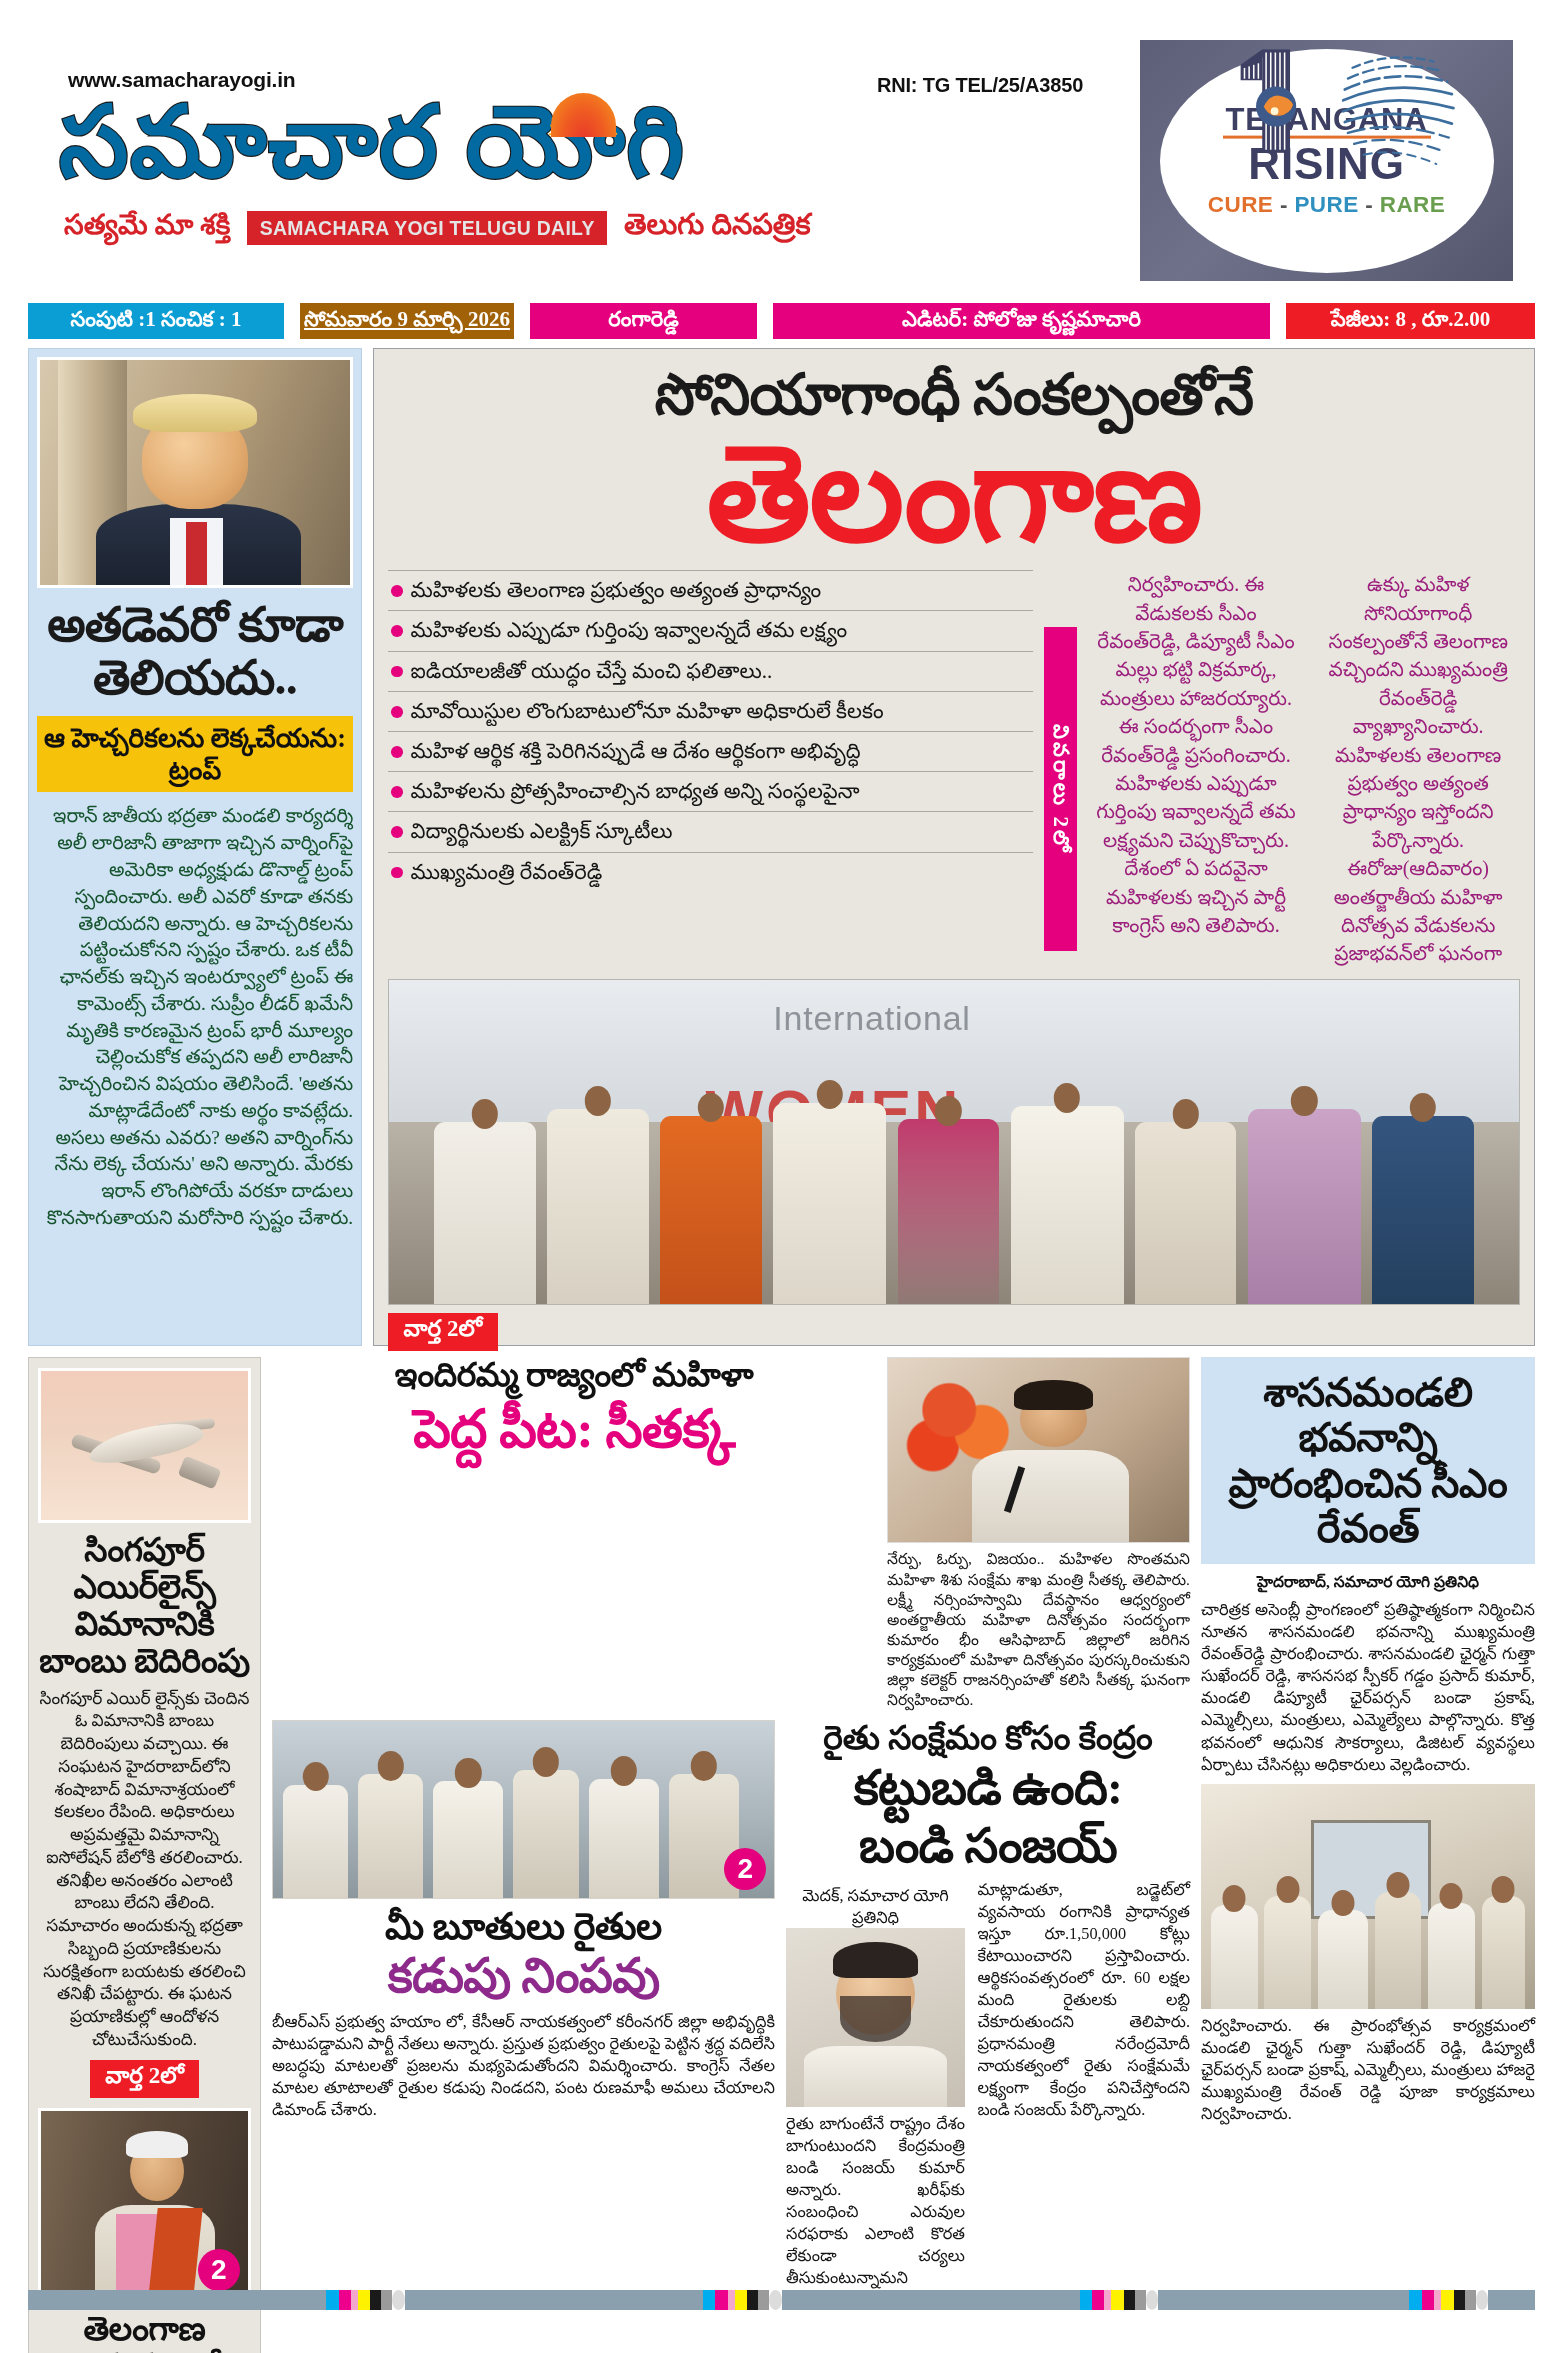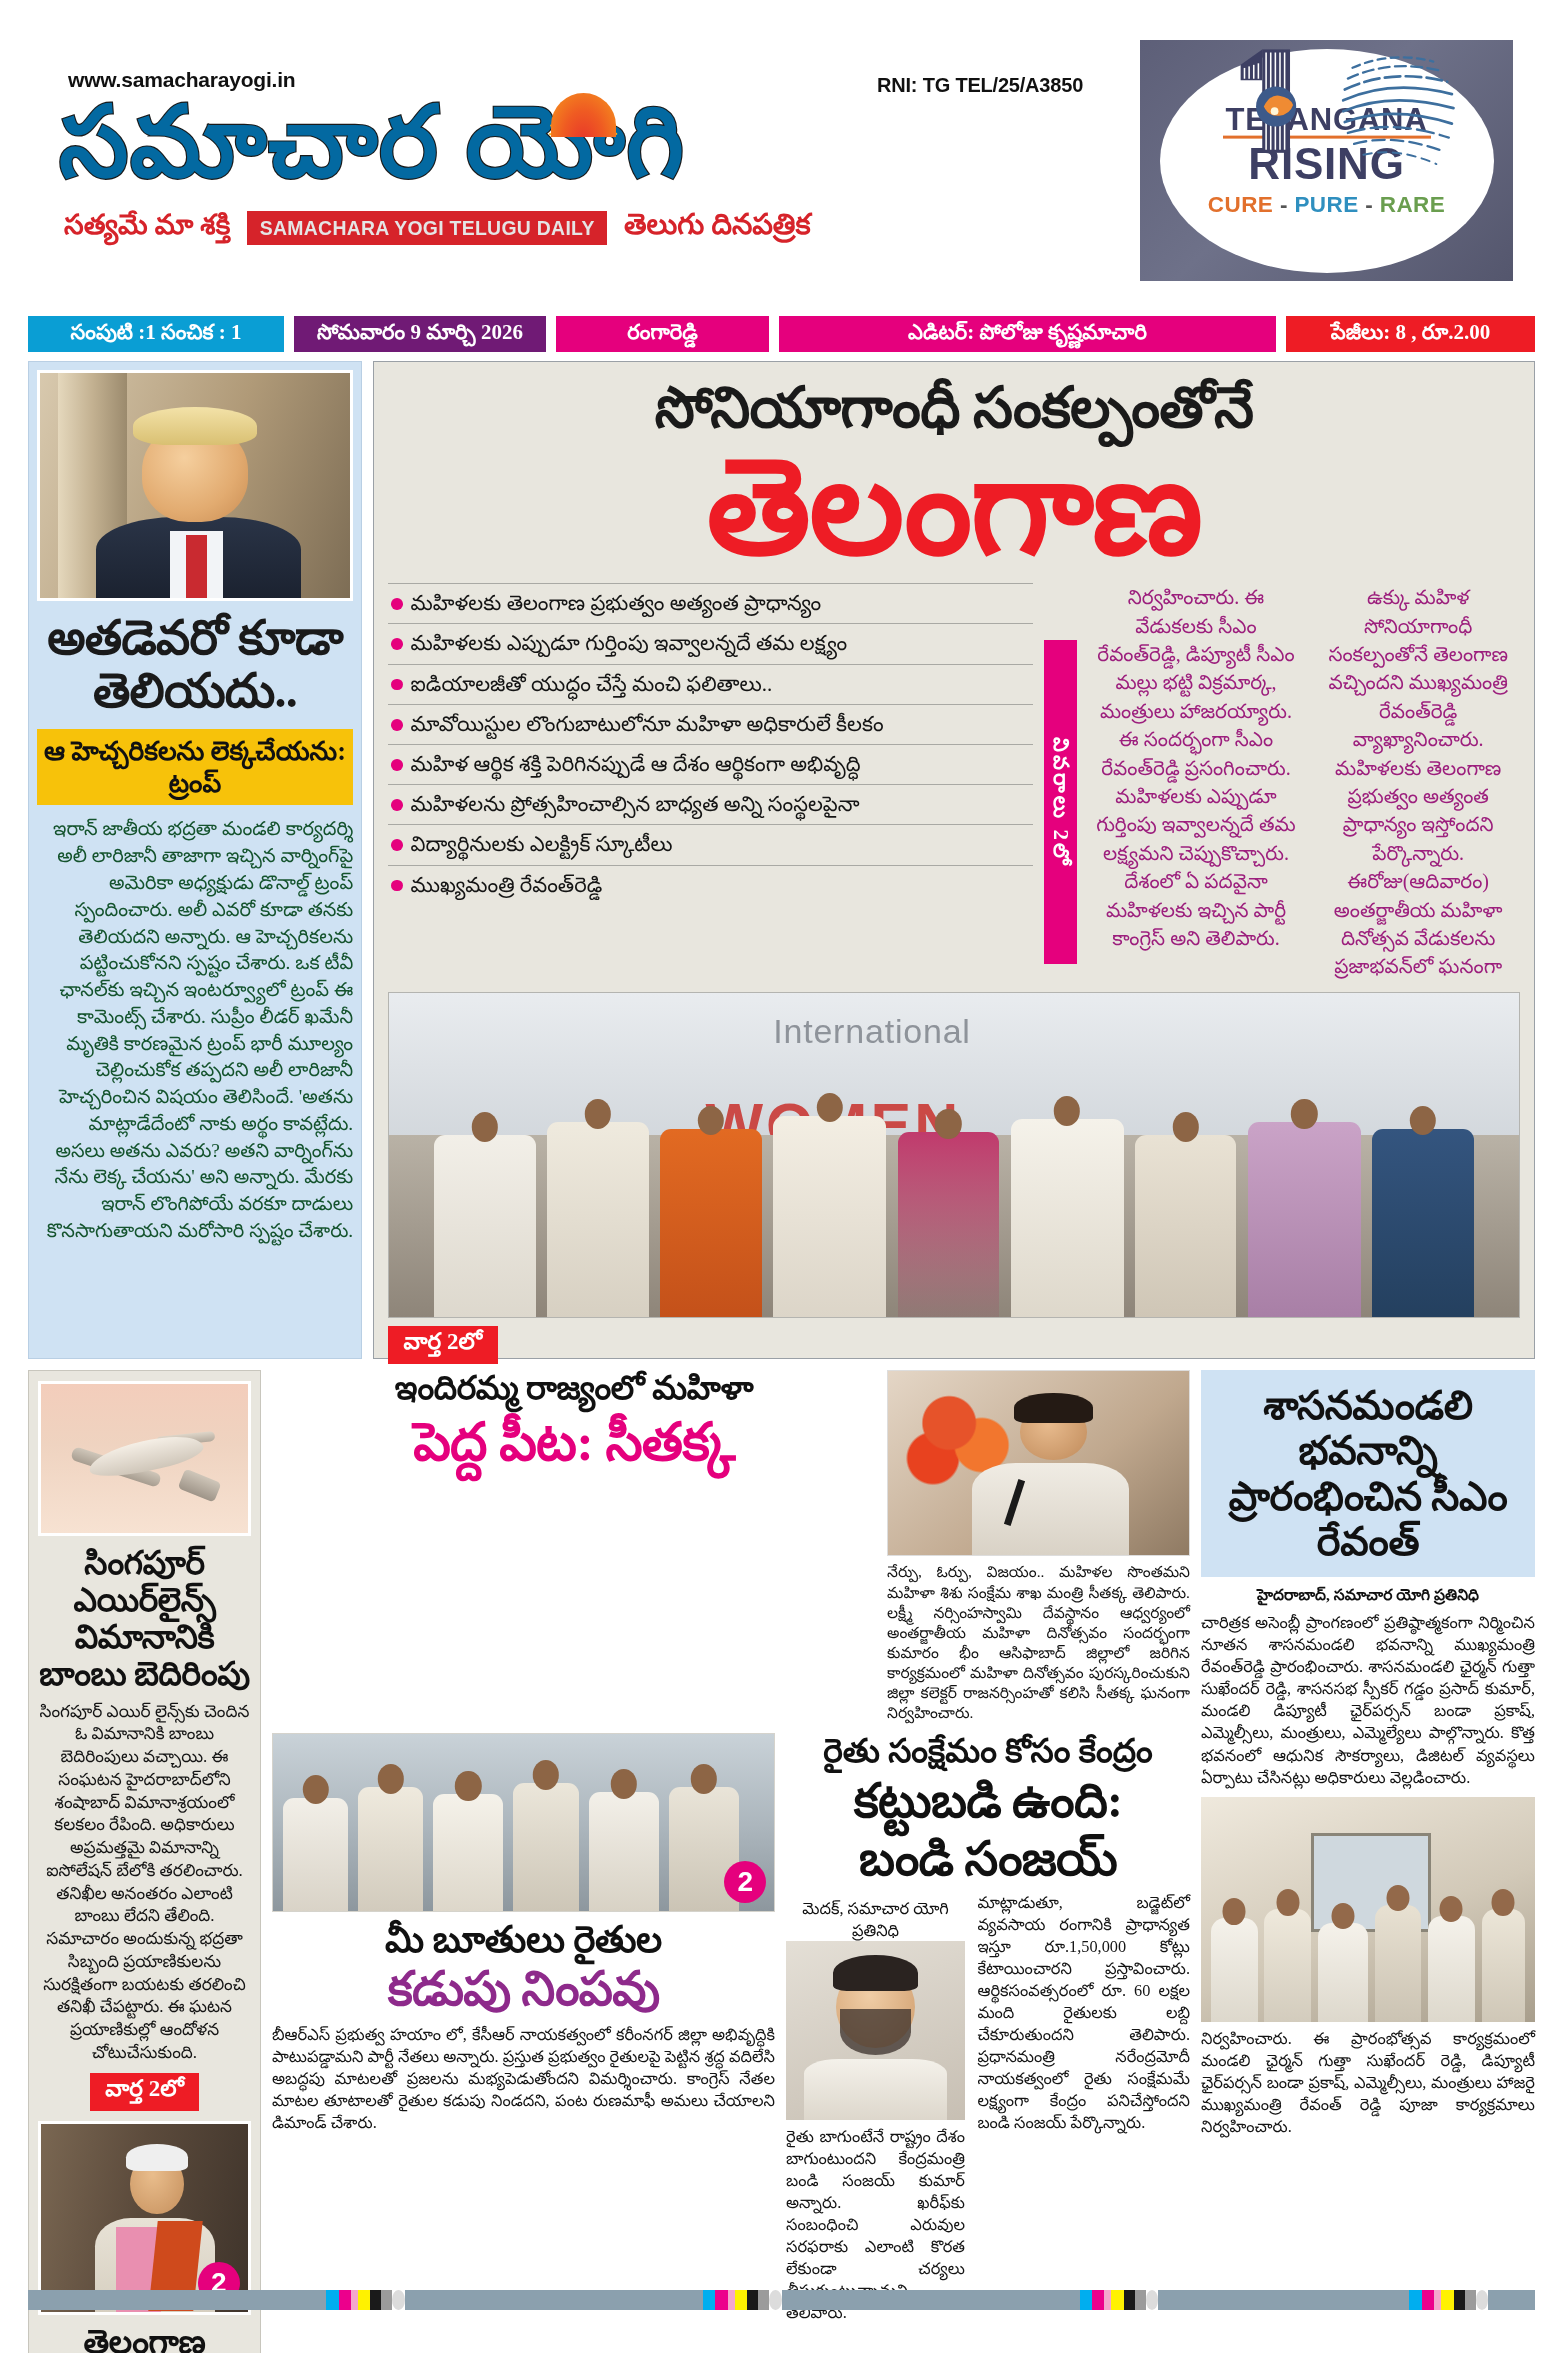--- a/index.html
+++ b/index.html
@@ -79,25 +79,25 @@
   .globe { position:absolute; right:-6.2px; top:-67px; width:132px; height:136px; }
   .lg-tel {
     font-size:31px; font-weight:700; color:#3d3f63; letter-spacing:0.8px;
     border-bottom:3.1px solid #e2702c; display:inline-block; padding:0 3.1px 1.6px; line-height:1;
   }
   .lg-ris { font-size:44px; font-weight:700; color:#3d3f63; letter-spacing:0.8px; line-height:1.05; margin-top:2.3px; }
   .lg-cpr { font-size:22.5px; font-weight:700; letter-spacing:0.4px; margin-top:4.7px; }
   .lg-cpr .c1{color:#e2702c;} .lg-cpr .c2{color:#2f8fbf;} .lg-cpr .c3{color:#6a9e4f;} .lg-cpr .dash{color:#555;}
 
   
-  .infobar { display:flex; height:36px; margin-top:13px; gap:10px; align-items:stretch; }
+  .infobar { display:flex; height:36px; margin-top:0; gap:16px; align-items:stretch; }
   .ib { display:flex; align-items:center; justify-content:center; color:#fff;
         font-family:"Liberation Serif", serif; font-size:21px; font-weight:700; white-space:nowrap; }
   .ib-vol  { background:#0a9ed4; width:256px; }
-  .ib-date { background:#701a75; width:252px; }
+  .ib-date { background:#a16207; width:214px;text-decoration:underline; }
   .ib-city { background:#e5007d; flex:1; }
   .ib-ed   { background:#e5007d; width:497px; }
   .ib-pg   { background:#ee1c25; width:249px; }
 
   
   .mainrow { display:flex; gap:11px; margin-top:9.3px; height:998px; }
   .col-left { width:334px; }
   .col-main { flex:1; background:#e8e6de; border:1.6px solid #9aa0a6; padding:11px 14px 14px; }
 
   .trump-box { background:#cfe2f3; border:1.6px solid #b9cfe4; padding:7.8px 7.8px 12.4px; height:100%; }

